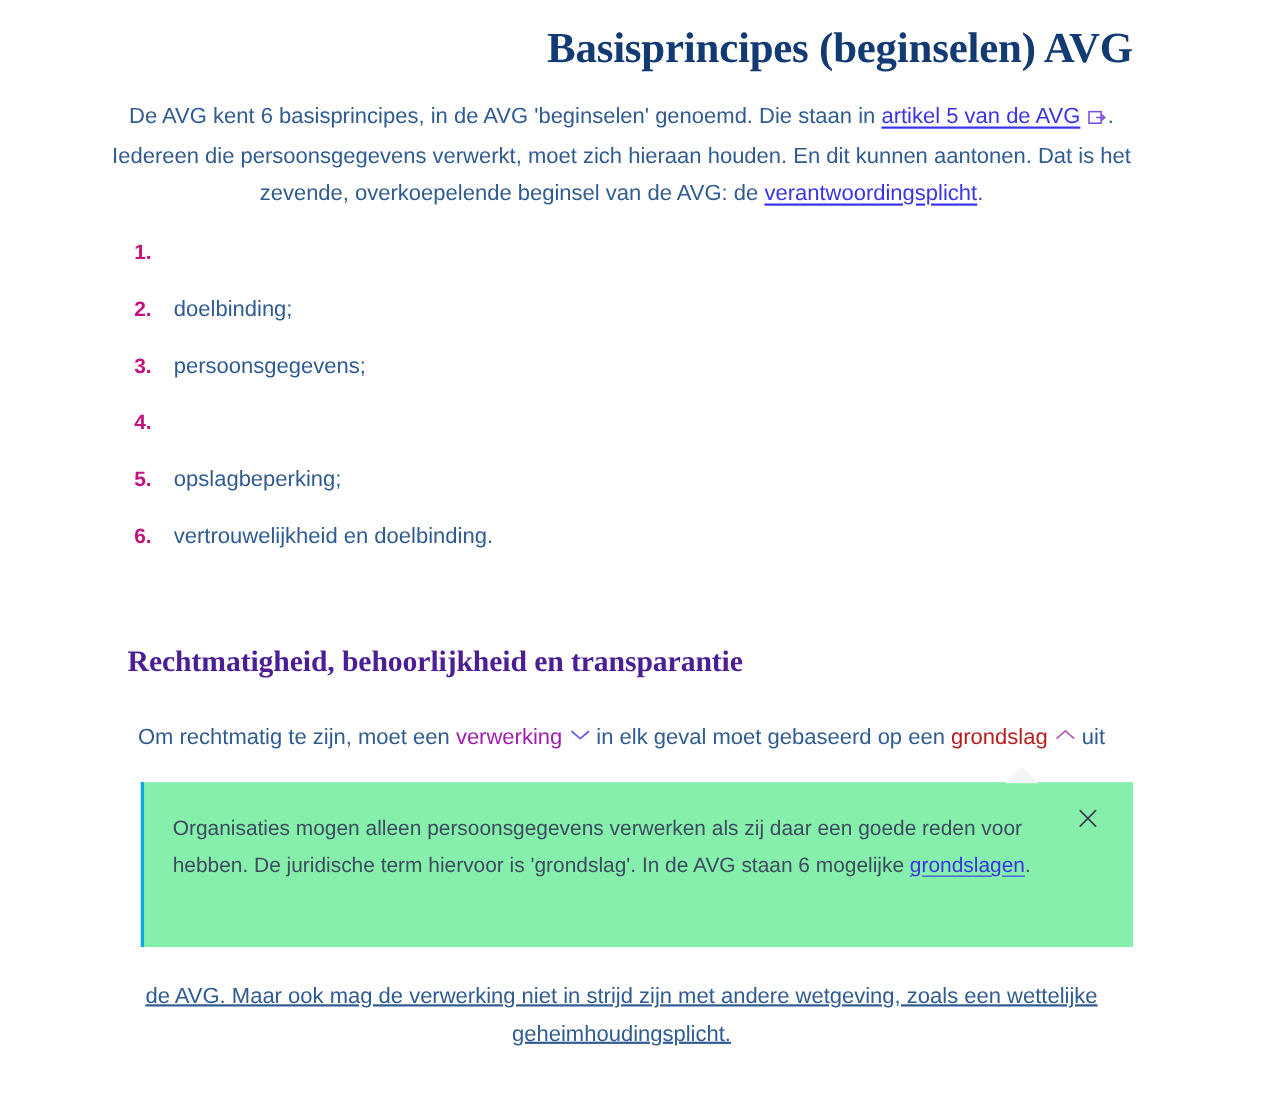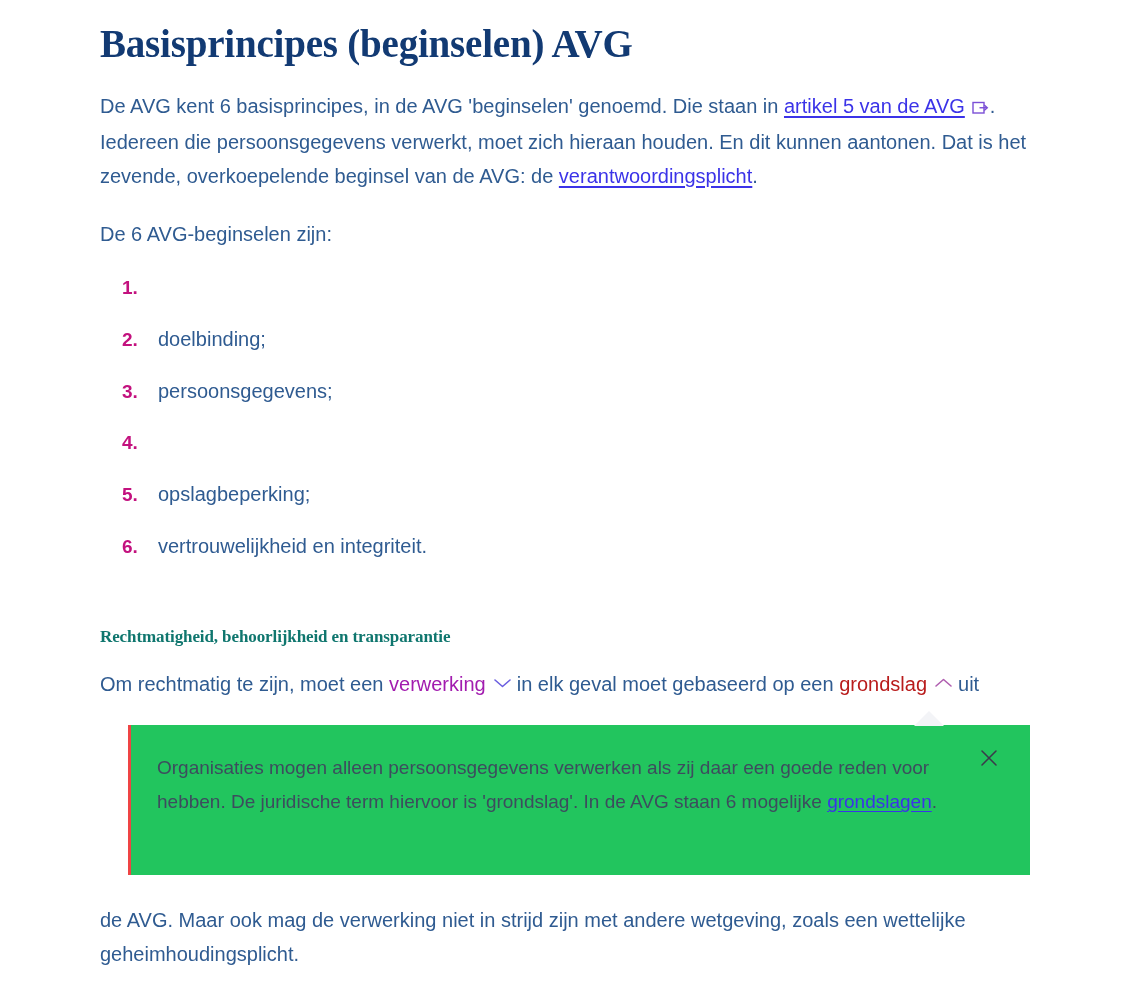--- a/index.html
+++ b/index.html
@@ -25,43 +25,45 @@
   
   .page-title {
     font-family: "Liberation Serif", serif;
     font-weight: bold;
     font-size: 39px;
     line-height: 1.15;
     color: #123a73;
     margin: 0;
     padding-top: 22px;
     letter-spacing: -0.2px;
+    text-align: right;
   }
   .section-heading {
     font-family: "Liberation Serif", serif;
     font-weight: bold;
-    font-size: 17px;
+    font-size: 27px;
     line-height: 1.2;
-    color: #0f766e;
-    margin: 0;
+    color: #4c1d95;
+    margin: 16px;
     padding-top: 44px;
     letter-spacing: -0.1px;
   }
 
   
   .body-text {
     font-size: 20px;
     line-height: 34px;
     color: #2f5b91;
     margin: 0;
     font-weight: 500;
+    text-align: center;
   }
   .intro-para { padding-top: 22px; }
   .lead-in { padding-top: 24px; }
-  .after-text { padding-top: 28px; }
+  .after-text { padding-top: 28px; text-decoration: underline; }
 
   
   a { text-decoration: none; }
   .link-external {
     color: #3b33e8;
     text-decoration: underline;
     text-underline-offset: 3px;
     font-weight: 500;
   }
   .link-inline {
@@ -121,22 +123,22 @@
   }
 
   
   .callout-wrap {
     position: relative;
     margin-top: 24px;
     padding-left: 28px;
   }
   .callout {
     position: relative;
-    background: #22c55e;
-    border-left: 3px solid #ef4444;
+    background: #86efac;
+    border-left: 3px solid #0ea5e9;
     padding: 26px 30px 30px 26px;
     min-height: 150px;
   }
   .callout-pointer {
     position: absolute;
     top: -14px;
     left: 783px;
     width: 0;
     height: 0;
     border-left: 15px solid transparent;
@@ -171,21 +173,20 @@
   <p class="body-text intro-para">
     <span>De AVG kent 6 basisprincipes, in de AVG 'beginselen' genoemd. Die staan in</span>
     <a class="link-external" href="#">artikel 5 van de AVG</a><span class="ext-icon"><svg width="17" height="15" viewBox="0 0 17 15" fill="none" xmlns="http://www.w3.org/2000/svg">
           <rect x="1" y="2.5" width="11" height="10.5" stroke="#7b4fd6" stroke-width="1.4" fill="none"></rect>
           <path d="M7.5 7.75 H15" stroke="#7b4fd6" stroke-width="1.4"></path>
           <path d="M12.2 4.9 L15.3 7.75 L12.2 10.6" stroke="#7b4fd6" stroke-width="1.4" fill="none" stroke-linejoin="miter"></path>
         </svg></span><span>. Iedereen die persoonsgegevens verwerkt, moet zich hieraan houden. En dit kunnen aantonen. Dat is het zevende, overkoepelende beginsel van de AVG: de</span>
     <a class="link-inline" href="#">verantwoordingsplicht</a><span>.</span>
   </p>
 
-  <p class="body-text lead-in">De 6 AVG-beginselen zijn:</p>
 
   <ol class="principles-list">
     <li>
       <span class="list-marker">1.</span>
     </li>
     <li>
       <span class="list-marker">2.</span>
       <span class="list-text">doelbinding;</span>
     </li>
     <li>
@@ -194,21 +195,21 @@
     </li>
     <li>
       <span class="list-marker">4.</span>
     </li>
     <li>
       <span class="list-marker">5.</span>
       <span class="list-text">opslagbeperking;</span>
     </li>
     <li>
       <span class="list-marker">6.</span>
-      <span class="list-text">vertrouwelijkheid en integriteit.</span>
+      <span class="list-text">vertrouwelijkheid en doelbinding.</span>
     </li>
   </ol>
 
   <h2 class="section-heading">Rechtmatigheid, behoorlijkheid en transparantie</h2>
 
   <p class="body-text" style="padding-top:18px">
     <span>Om rechtmatig te zijn, moet een</span>
     <span class="term-verwerking">verwerking</span><span class="chev"><svg width="19" height="12" viewBox="0 0 19 12" fill="none" xmlns="http://www.w3.org/2000/svg">
           <path d="M2 3 L9.5 9.5 L17 3" stroke="#6b5fe0" stroke-width="1.6" fill="none" stroke-linecap="round" stroke-linejoin="round"></path>
         </svg></span><span>in elk geval moet gebaseerd op een</span>

